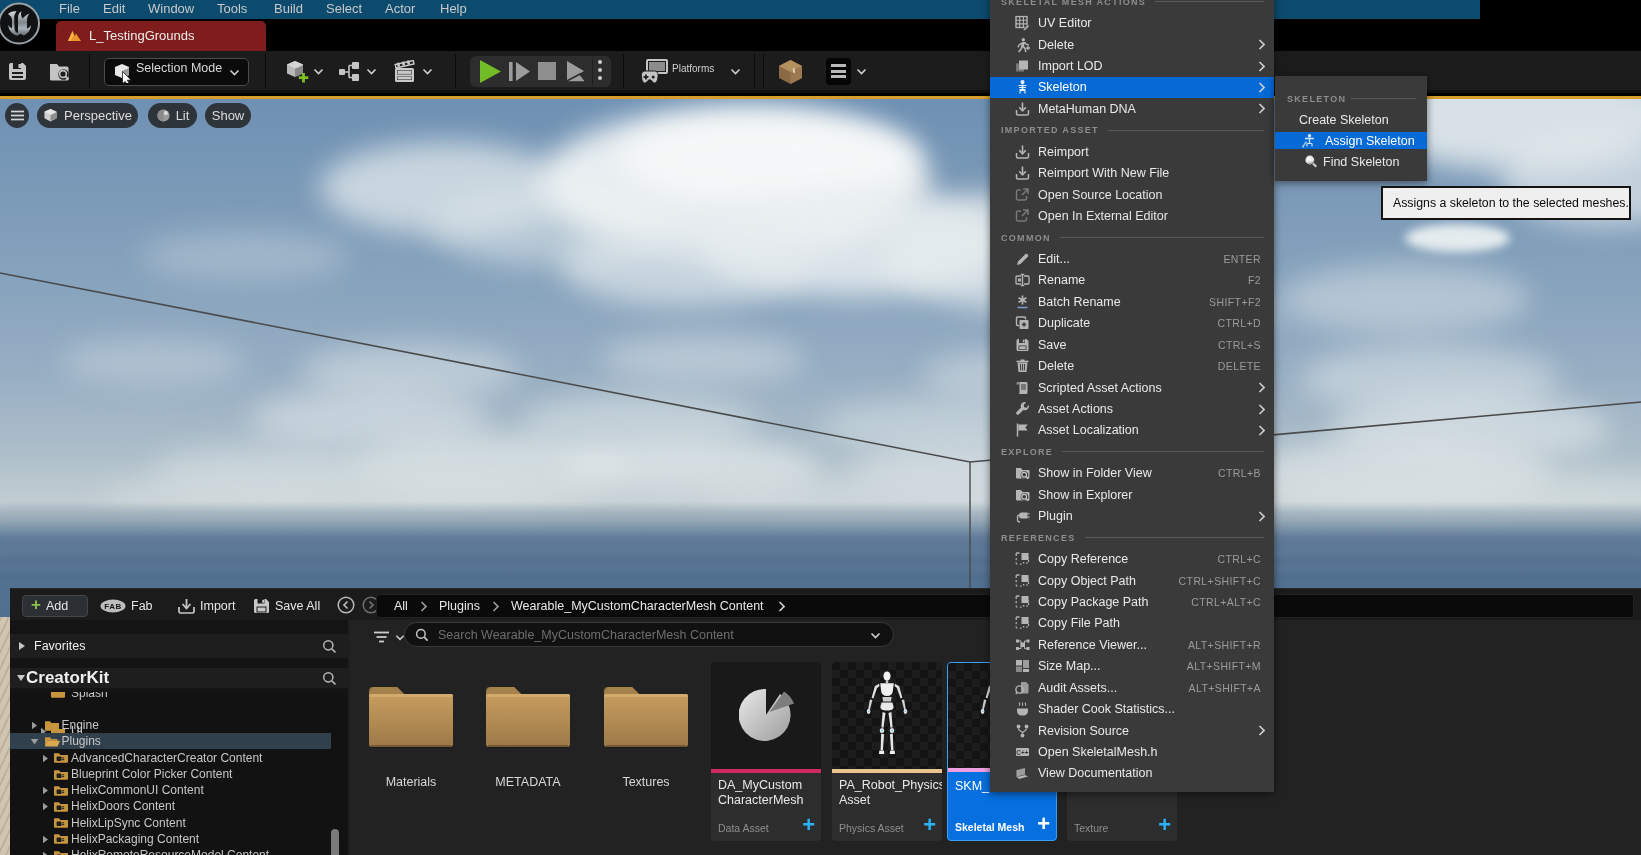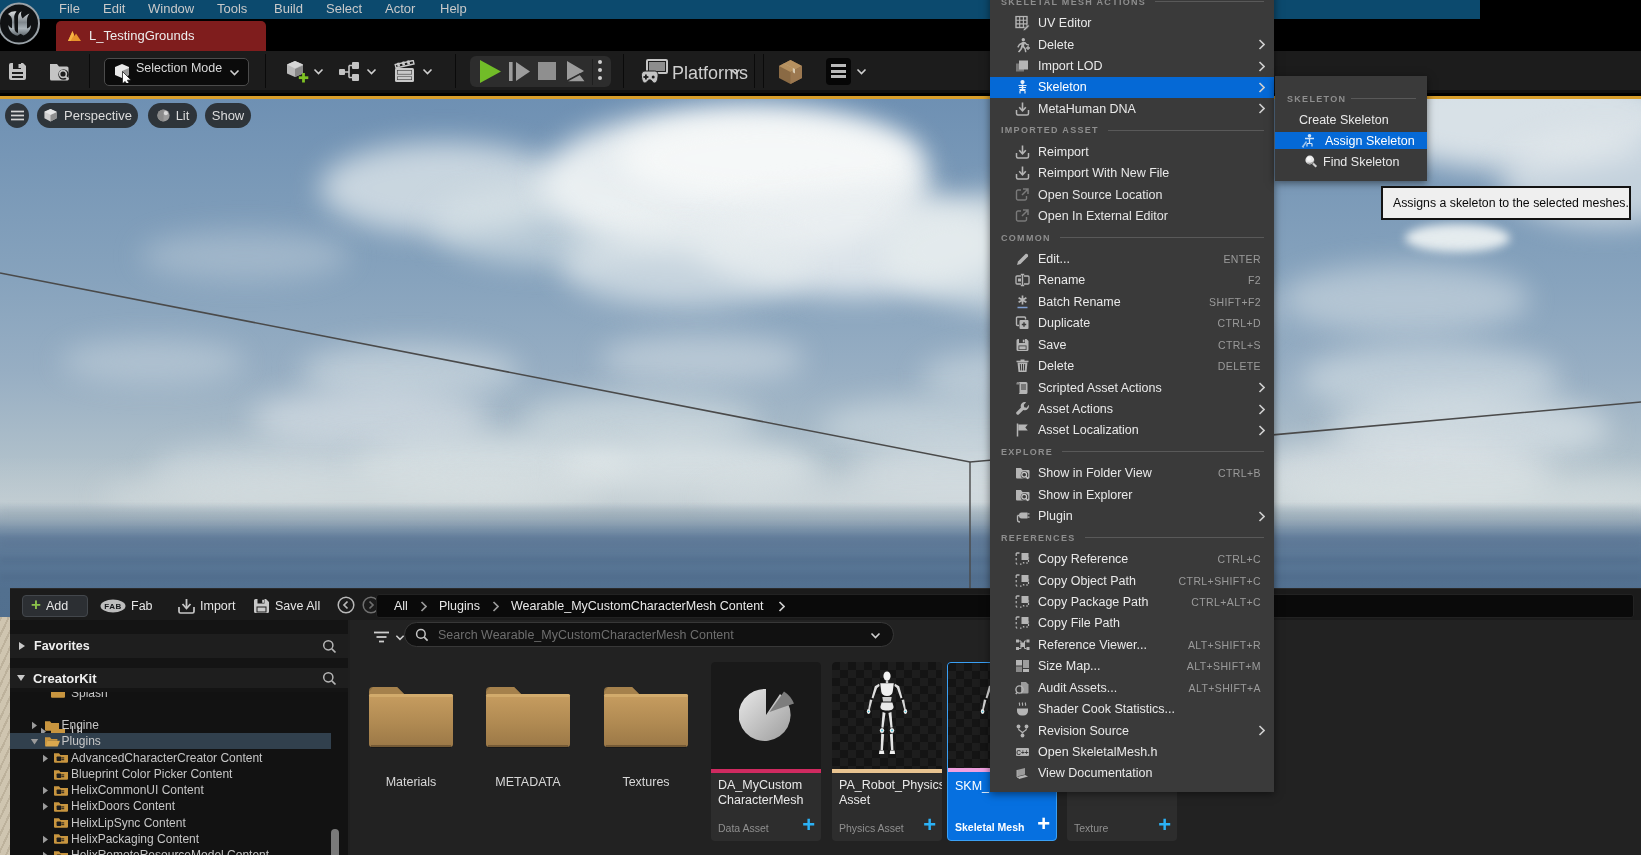--- a/index.html
+++ b/index.html
@@ -344,31 +344,31 @@
         <svg width="7" height="11" viewBox="0 0 7 11" style="margin:0 14px">
             <path d="M1.5 1 L6 5.5 L1.5 10" fill="none" stroke="#cfcfcf" stroke-width="1.7"></path>
           </svg>
       </div>
     </div>
     <div class="abs" id="leftpanel">
       <div class="srow" style="top:14px">
         <svg width="8" height="10" viewBox="0 0 8 10" style="margin-left:8px">
             <path d="M1 1 L7 5 L1 9 Z" fill="#c9c9c9"></path>
           </svg>
-        <span style="margin-left:8px;font-size:12.5px;font-weight:bold;color:#efefef">Favorites</span>
+        <span style="margin-left:8px;font-size:12.5px;font-weight:normal;color:#efefef">Favorites</span>
         <svg width="15" height="15" viewBox="0 0 15 15" style="position:absolute;right:11px">
             <circle cx="6.3" cy="6.3" r="4.6" fill="none" stroke="#b5b5b5" stroke-width="1.5"></circle>
             <line x1="9.8" y1="9.8" x2="13.5" y2="13.5" stroke="#b5b5b5" stroke-width="1.7"></line>
           </svg>
       </div>
       <div class="srow" style="top:48px;height:20px">
         <svg width="10" height="8" viewBox="0 0 10 8" style="margin-left:6px">
             <path d="M1 1 L9 1 L5 7 Z" fill="#c9c9c9"></path>
           </svg>
-        <span style="margin-left:7px;font-size:13px;font-weight:bold;color:#efefef">CreatorKit</span>
+        <span style="font-size:17px;font-weight:bold;color:#efefef">CreatorKit</span>
         <svg width="15" height="15" viewBox="0 0 15 15" style="position:absolute;right:11px">
             <circle cx="6.3" cy="6.3" r="4.6" fill="none" stroke="#b5b5b5" stroke-width="1.5"></circle>
             <line x1="9.8" y1="9.8" x2="13.5" y2="13.5" stroke="#b5b5b5" stroke-width="1.7"></line>
           </svg>
       </div>
       <div class="abs" style="left:0;top:72px;width:338px;height:164px;background:#121212;overflow:hidden" id="tree">
         <div class="trow" style="left:0;top:-7.2px;width:321px;">
             <svg style="position:absolute;left:41px;top:2.5px" width="14" height="11" viewBox="0 0 14 11">
               <path d="M0 1.2 h5 l1.4 1.8 h7.6 v6.8 a1 1 0 0 1-1 1 h-12 a1 1 0 0 1-1-1 Z" fill="#c8953f"></path>
             </svg>
@@ -794,21 +794,21 @@
     <svg class="abs" style="left:641px;top:8px" width="27" height="26" viewBox="0 0 27 26">
       <rect x="6" y="1" width="20" height="13" rx="1" fill="none" stroke="#c4c4c4" stroke-width="2"></rect>
       <rect x="8" y="3" width="16" height="9" fill="#8d8d8d"></rect>
       <path d="M4 12 C1 12 0 15 0.5 18 C1 21.5 2 24 4 24 C5.5 24 6 22.5 7 21.5 C8 20.6 9.5 20.6 10.5 21.5 C11.5 22.5 12 24 13.5 24 C15.5 24 16.5 21.5 17 18 C17.5 15 16.5 12 13.5 12 Z" fill="#c4c4c4" stroke="#1c1c1c" stroke-width="1"></path>
       <g fill="#1c1c1c">
           <rect x="4" y="15.5" width="1.8" height="5"></rect>
           <rect x="2.4" y="17.1" width="5" height="1.8"></rect>
           <circle cx="12.2" cy="18" r="1.5"></circle>
         </g>
     </svg>
-    <span class="abs" style="left:672px;top:12px;font-size:18px;color:#cfcfcf">Platforms</span>
+    <span class="abs" style="left:672px;top:12px;font-size:10px;color:#cfcfcf">Platforms</span>
     <svg class="abs" style="left:730px;top:17px" width="11" height="8" viewBox="0 0 11 8">
         <path d="M1.5 1.5 L5.5 5.5 L9.5 1.5" fill="none" stroke="#cfcfcf" stroke-width="1.6"></path>
       </svg>
     <div class="vsep" style="left:754px"></div>
     <div class="vsep" style="left:763px"></div>
 
     <svg class="abs" style="left:778px;top:8px" width="25" height="26" viewBox="0 0 25 26">
       <path d="M12.5 1 L24 7 V19 L12.5 25 L1 19 V7 Z" fill="#8a6a44"></path>
       <path d="M1 7 L12.5 13 L24 7 L12.5 1 Z" fill="#b5905f"></path>
       <path d="M12.5 13 V25 L24 19 V7 Z" fill="#9c7850"></path>

